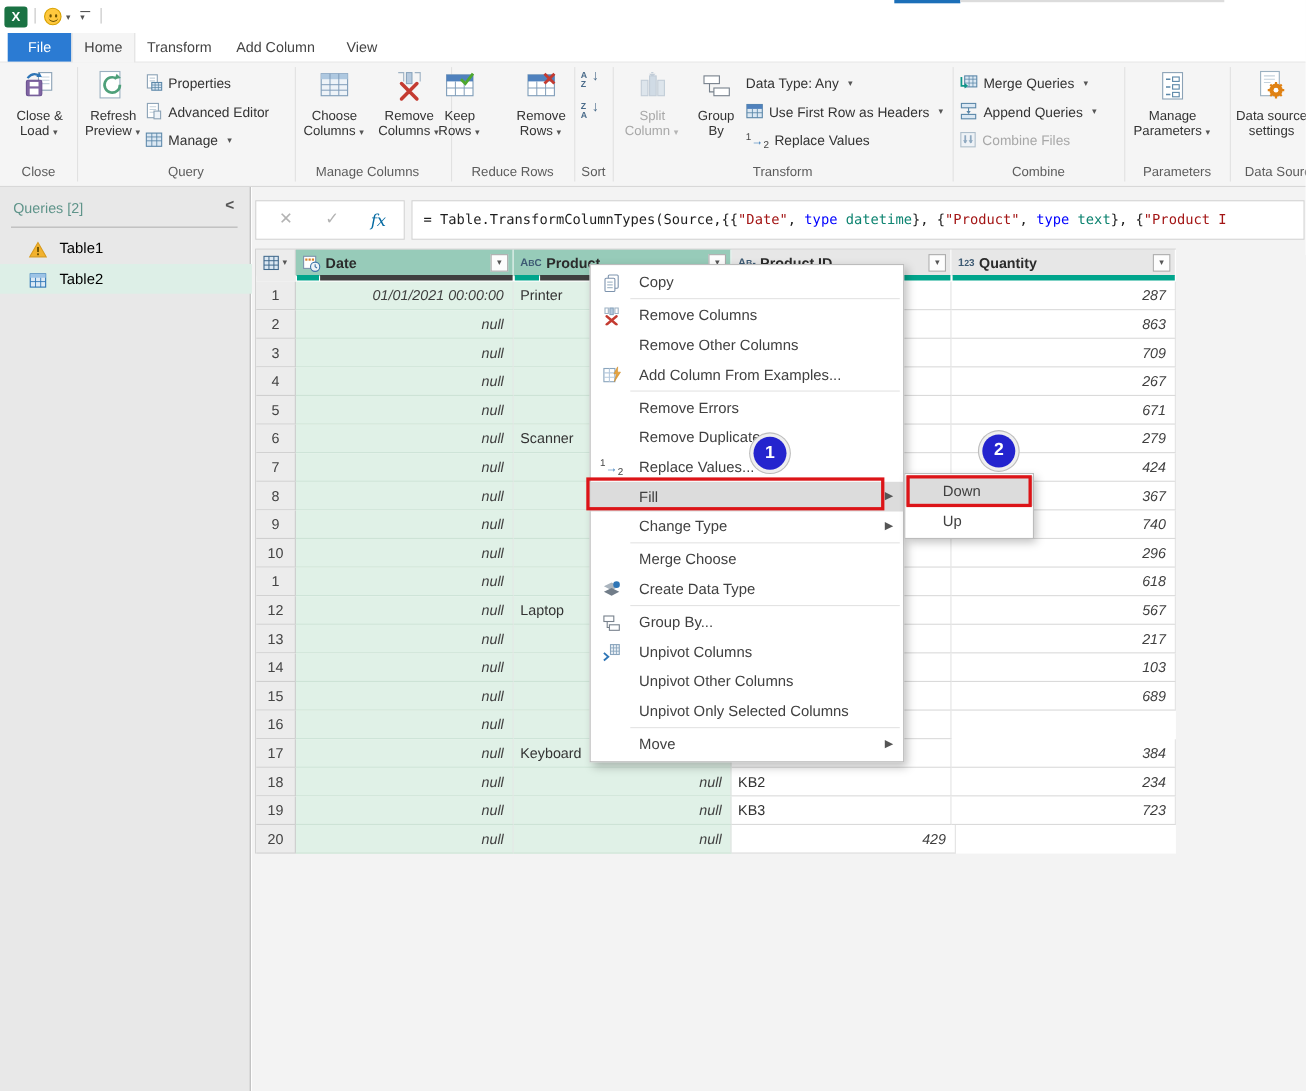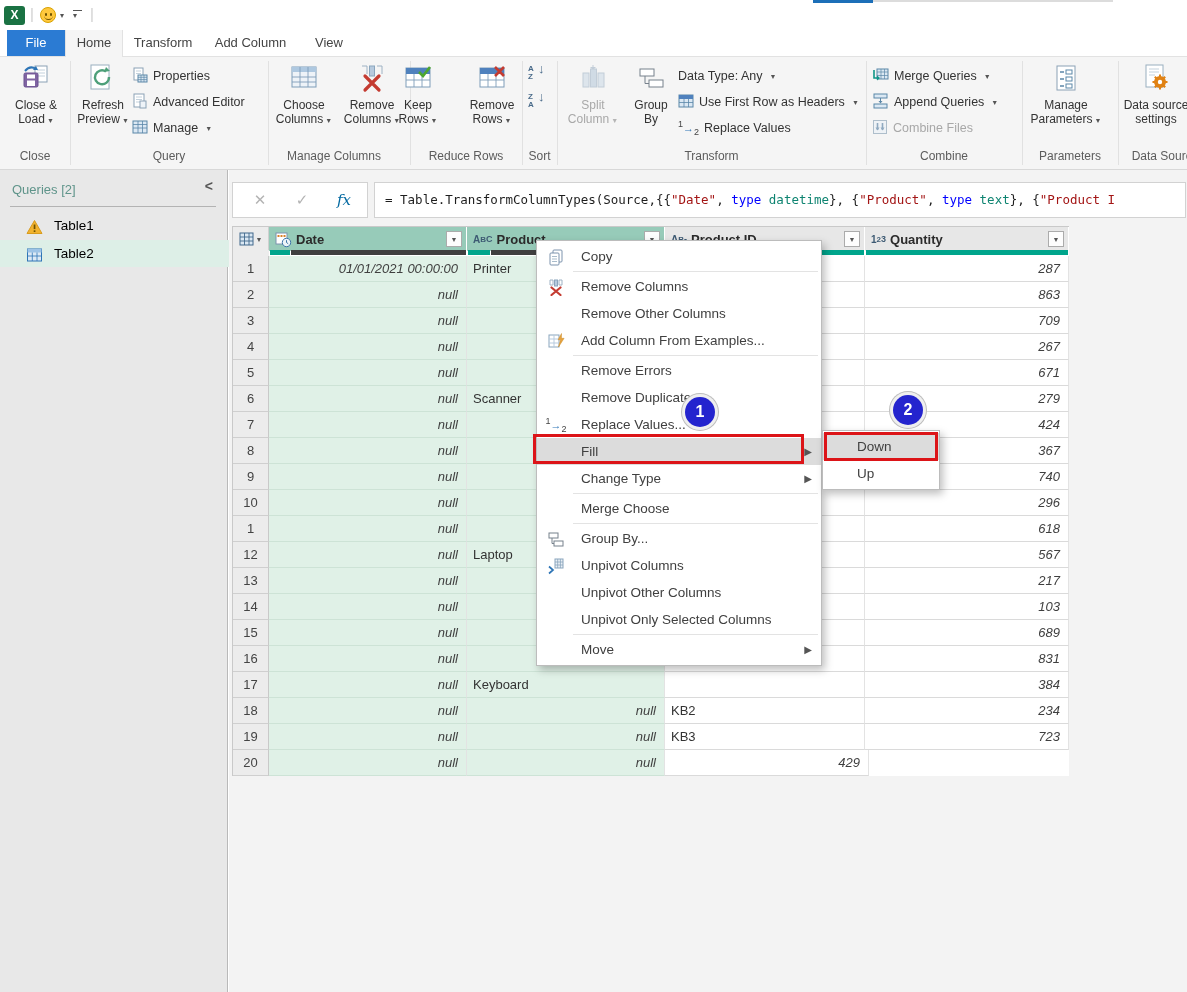--- a/index.html
+++ b/index.html
@@ -557,21 +557,20 @@
           <div class="gc greencell ritalic w-date">null</div>
           <div class="gc greencell ritalic w-prod">null</div>
           <div class="gc lcell w-pid"></div>
           <div class="gc ritalic w-qty">689</div>
         </div>
         <div class="grow">
           <div class="gc num w-num">16</div>
           <div class="gc greencell ritalic w-date">null</div>
           <div class="gc greencell ritalic w-prod">null</div>
           <div class="gc lcell w-pid"></div>
-          <div class="gc ritalic w-qty">831</div>
         </div>
         <div class="grow">
           <div class="gc num w-num">17</div>
           <div class="gc greencell ritalic w-date">null</div>
           <div class="gc greencell lcell w-prod">Keyboard</div>
           <div class="gc lcell w-pid"></div>
           <div class="gc ritalic w-qty">384</div>
         </div>
         <div class="grow">
           <div class="gc num w-num">18</div>
@@ -623,20 +622,27 @@
       <div class="msep"></div>
       <div class="mitem"><span>Remove Errors</span></div>
       <div class="mitem"><span>Remove Duplicates</span></div>
       <div class="mitem"><span class="micon">
           <span class="rv"><b>1</b><i>→</i><u>2</u></span>
         </span><span>Replace Values...</span></div>
       <div class="mitem hl"><span>Fill</span><span class="marrow">▶</span></div>
       <div class="mitem"><span>Change Type</span><span class="marrow">▶</span></div>
       <div class="msep"></div>
       <div class="mitem"><span>Merge Choose</span></div>
+      <div class="mitem"><span class="micon">
+          <svg width="18" height="18" viewBox="0 0 18 18">
+            <path d="M9 2.5l7 3.5-7 3.5-7-3.5z" fill="#aab4be"></path>
+            <path d="M9 7.5l7 3.5-7 3.5-7-3.5z" fill="#717d89"></path>
+            <circle cx="13.5" cy="4.5" r="3" fill="#2e75b6"></circle>
+          </svg>
+        </span><span>Create Data Type</span></div>
       <div class="msep"></div>
       <div class="mitem"><span class="micon">
           <svg width="18" height="18" viewBox="0 0 18 18">
             <rect x="2" y="3" width="9" height="5" fill="#fff" stroke="#77818c"></rect>
             <rect x="7" y="11" width="9" height="5" fill="#fff" stroke="#77818c"></rect>
             <path d="M5 8v5.5h2" fill="none" stroke="#77818c"></path>
           </svg>
         </span><span>Group By...</span></div>
       <div class="mitem"><span class="micon">
           <svg width="18" height="18" viewBox="0 0 18 18">

